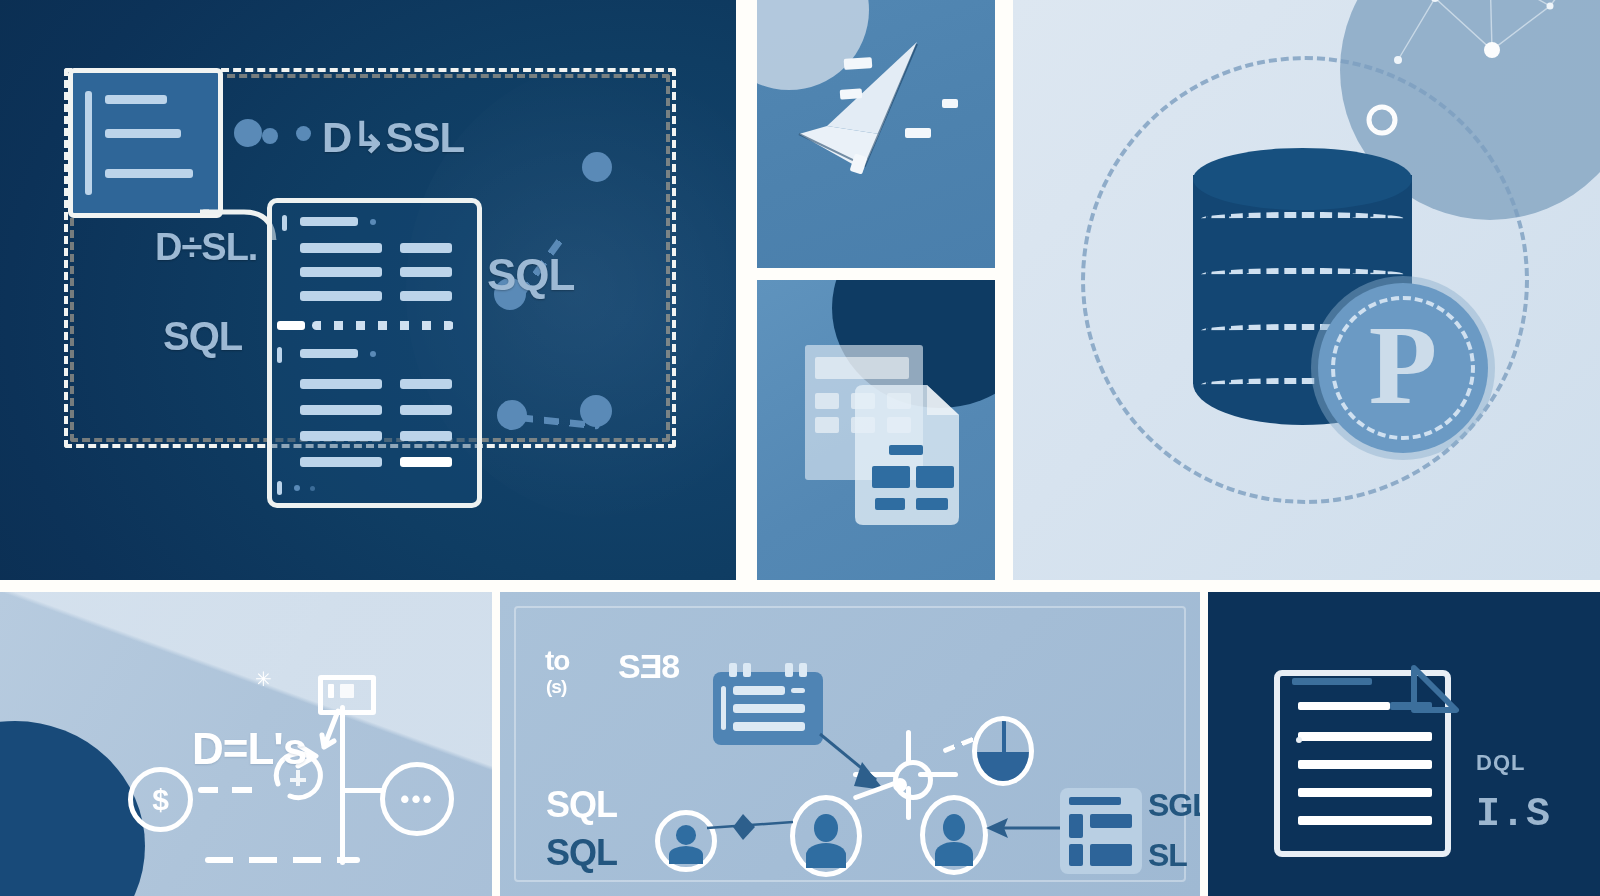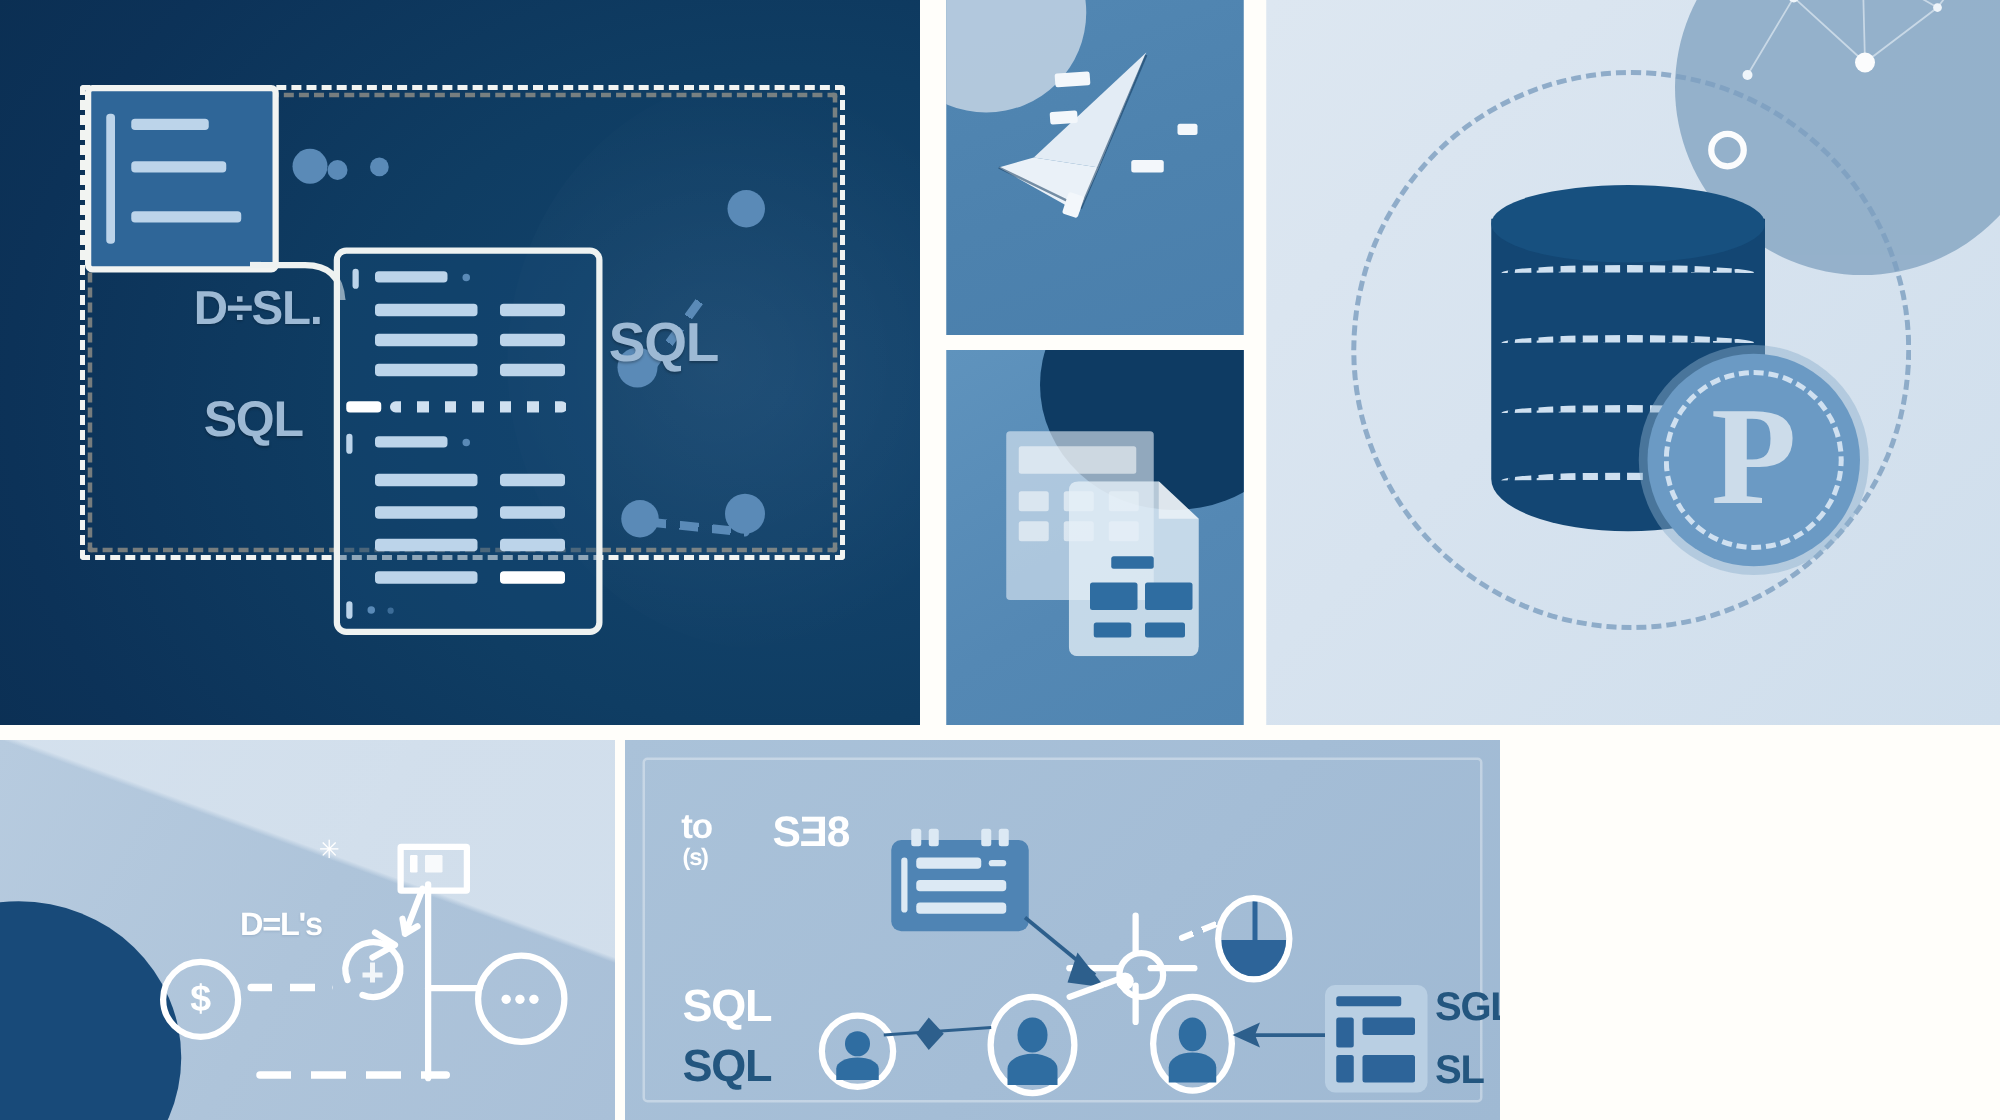--- a/index.html
+++ b/index.html
@@ -153,20 +153,21 @@
 
     <div class="node" style="left:582px;top:152px;width:30px;height:30px;"></div>
     <div class="node" style="left:494px;top:278px;width:32px;height:32px;"></div>
     <div class="node" style="left:497px;top:400px;width:30px;height:30px;"></div>
     <div class="node" style="left:580px;top:395px;width:32px;height:32px;"></div>
     <div class="nodeline" style="left:520px;top:292px;width:76px;height:7px;transform:rotate(-54deg);
          background:repeating-linear-gradient(90deg,#5a8ab7 0 15px,transparent 15px 26px);"></div>
     <div class="nodeline" style="left:518px;top:414px;width:82px;height:7px;transform:rotate(6deg);
          background:repeating-linear-gradient(90deg,#5a8ab7 0 15px,transparent 15px 26px);"></div>
 
+    <div class="gtext" style="left:322px;top:113px;font-size:42px;">D↳SSL</div>
     <div class="gtext" style="left:155px;top:226px;font-size:38px;">D÷SL.</div>
     <div class="gtext" style="left:163px;top:314px;font-size:40px;">SQL</div>
     <div class="gtext" style="left:487px;top:250px;font-size:44px;">SQL</div>
   </div>
 
   <div class="panel" id="pB">
     <div class="bigcirc"></div>
     <svg class="plane" style="left:12px;top:30px;width:214px;height:200px;" viewBox="0 0 214 200">
       <polygon points="148,12 58,96 110,104" fill="#e3ecf5"></polygon>
       <polygon points="148,12 110,104 94,140" fill="#d3e0ed"></polygon>
@@ -265,21 +266,21 @@
     <div class="wline" style="left:340px;top:196px;width:46px;height:5px;"></div>
     <svg style="position:absolute;left:316px;top:115px;width:30px;height:58px;">
       <path d="M22 4 L8 40 M8 40 L18 34 M8 40 L6 28" stroke="#fff" stroke-width="5" fill="none" stroke-linecap="round"></path>
     </svg>
     <div class="wcircle" style="left:380px;top:170px;width:64px;height:64px;">
       <div style="position:absolute;left:0;top:0;width:100%;height:100%;display:flex;align-items:center;justify-content:center;color:#fff;font-size:26px;font-weight:bold;letter-spacing:2px;">•••</div>
     </div>
     <div class="wline" style="left:205px;top:265px;width:155px;height:6px;
          background:repeating-linear-gradient(90deg,#fff 0 28px,transparent 28px 44px);"></div>
 
-    <div class="etext" style="left:192px;top:132px;font-size:26px;">D=L's</div>
+    <div class="etext" style="left:192px;top:132px;font-size:44px;">D=L's</div>
     <div style="position:absolute;left:255px;top:75px;color:#fff;font-size:20px;">✳</div>
   </div>
 
   <div class="panel" id="pF">
     <div style="position:absolute;left:14px;top:14px;right:14px;bottom:14px;border:2px solid rgba(255,255,255,.35);border-radius:4px;"></div>
 
     <div class="card" style="left:213px;top:80px;width:110px;height:73px;">
       <div class="tab" style="left:16px;top:-9px;width:8px;height:14px;"></div>
       <div class="tab" style="left:30px;top:-9px;width:8px;height:14px;"></div>
       <div class="tab" style="left:72px;top:-9px;width:8px;height:14px;"></div>
@@ -343,14 +344,31 @@
 
     <div class="ftext" style="left:45px;top:53px;font-size:28px;color:#ffffff;">to</div>
     <div class="ftext" style="left:46px;top:84px;font-size:19px;color:#ffffff;">(s)</div>
     <div class="ftext" style="left:118px;top:55px;font-size:34px;color:#ffffff;">SƎ8</div>
     <div class="ftext" style="left:46px;top:192px;font-size:36px;color:#ffffff;">SQL</div>
     <div class="ftext" style="left:46px;top:240px;font-size:36px;color:#23567f;">SQL</div>
     <div class="ftext" style="left:648px;top:195px;font-size:32px;color:#23567f;">SGL</div>
     <div class="ftext" style="left:648px;top:245px;font-size:32px;color:#23567f;">SL</div>
   </div>
 
+  <div class="panel" id="pG">
+    <div class="gdoc" style="left:66px;top:78px;width:165px;height:175px;"></div>
+    <svg style="position:absolute;left:200px;top:72px;width:60px;height:56px;">
+      <path d="M6 4 L48 46 L6 46 Z" fill="none" stroke="#3c6f9c" stroke-width="6" stroke-linejoin="round"></path>
+    </svg>
+    <div class="gline dim" style="left:84px;top:86px;width:80px;height:7px;"></div>
+    <div class="gline" style="left:90px;top:110px;width:92px;height:8px;"></div>
+    <div class="gline dim" style="left:182px;top:110px;width:42px;height:8px;"></div>
+    <div class="gline" style="left:90px;top:140px;width:134px;height:9px;"></div>
+    <div class="gline" style="left:90px;top:168px;width:134px;height:9px;"></div>
+    <div class="gline" style="left:90px;top:196px;width:134px;height:9px;"></div>
+    <div class="gline" style="left:90px;top:224px;width:134px;height:9px;"></div>
+    <div style="position:absolute;left:88px;top:145px;width:6px;height:6px;background:#e8eef5;border-radius:50%;"></div>
+
+    <div class="gtxt" style="left:268px;top:158px;font-size:22px;letter-spacing:1px;">DQL</div>
+    <div class="gtxt" style="left:268px;top:200px;font-size:40px;font-family:'Liberation Mono',monospace;letter-spacing:1px;">I.S</div>
+  </div>
 
 </div>
 
 </body></html>

